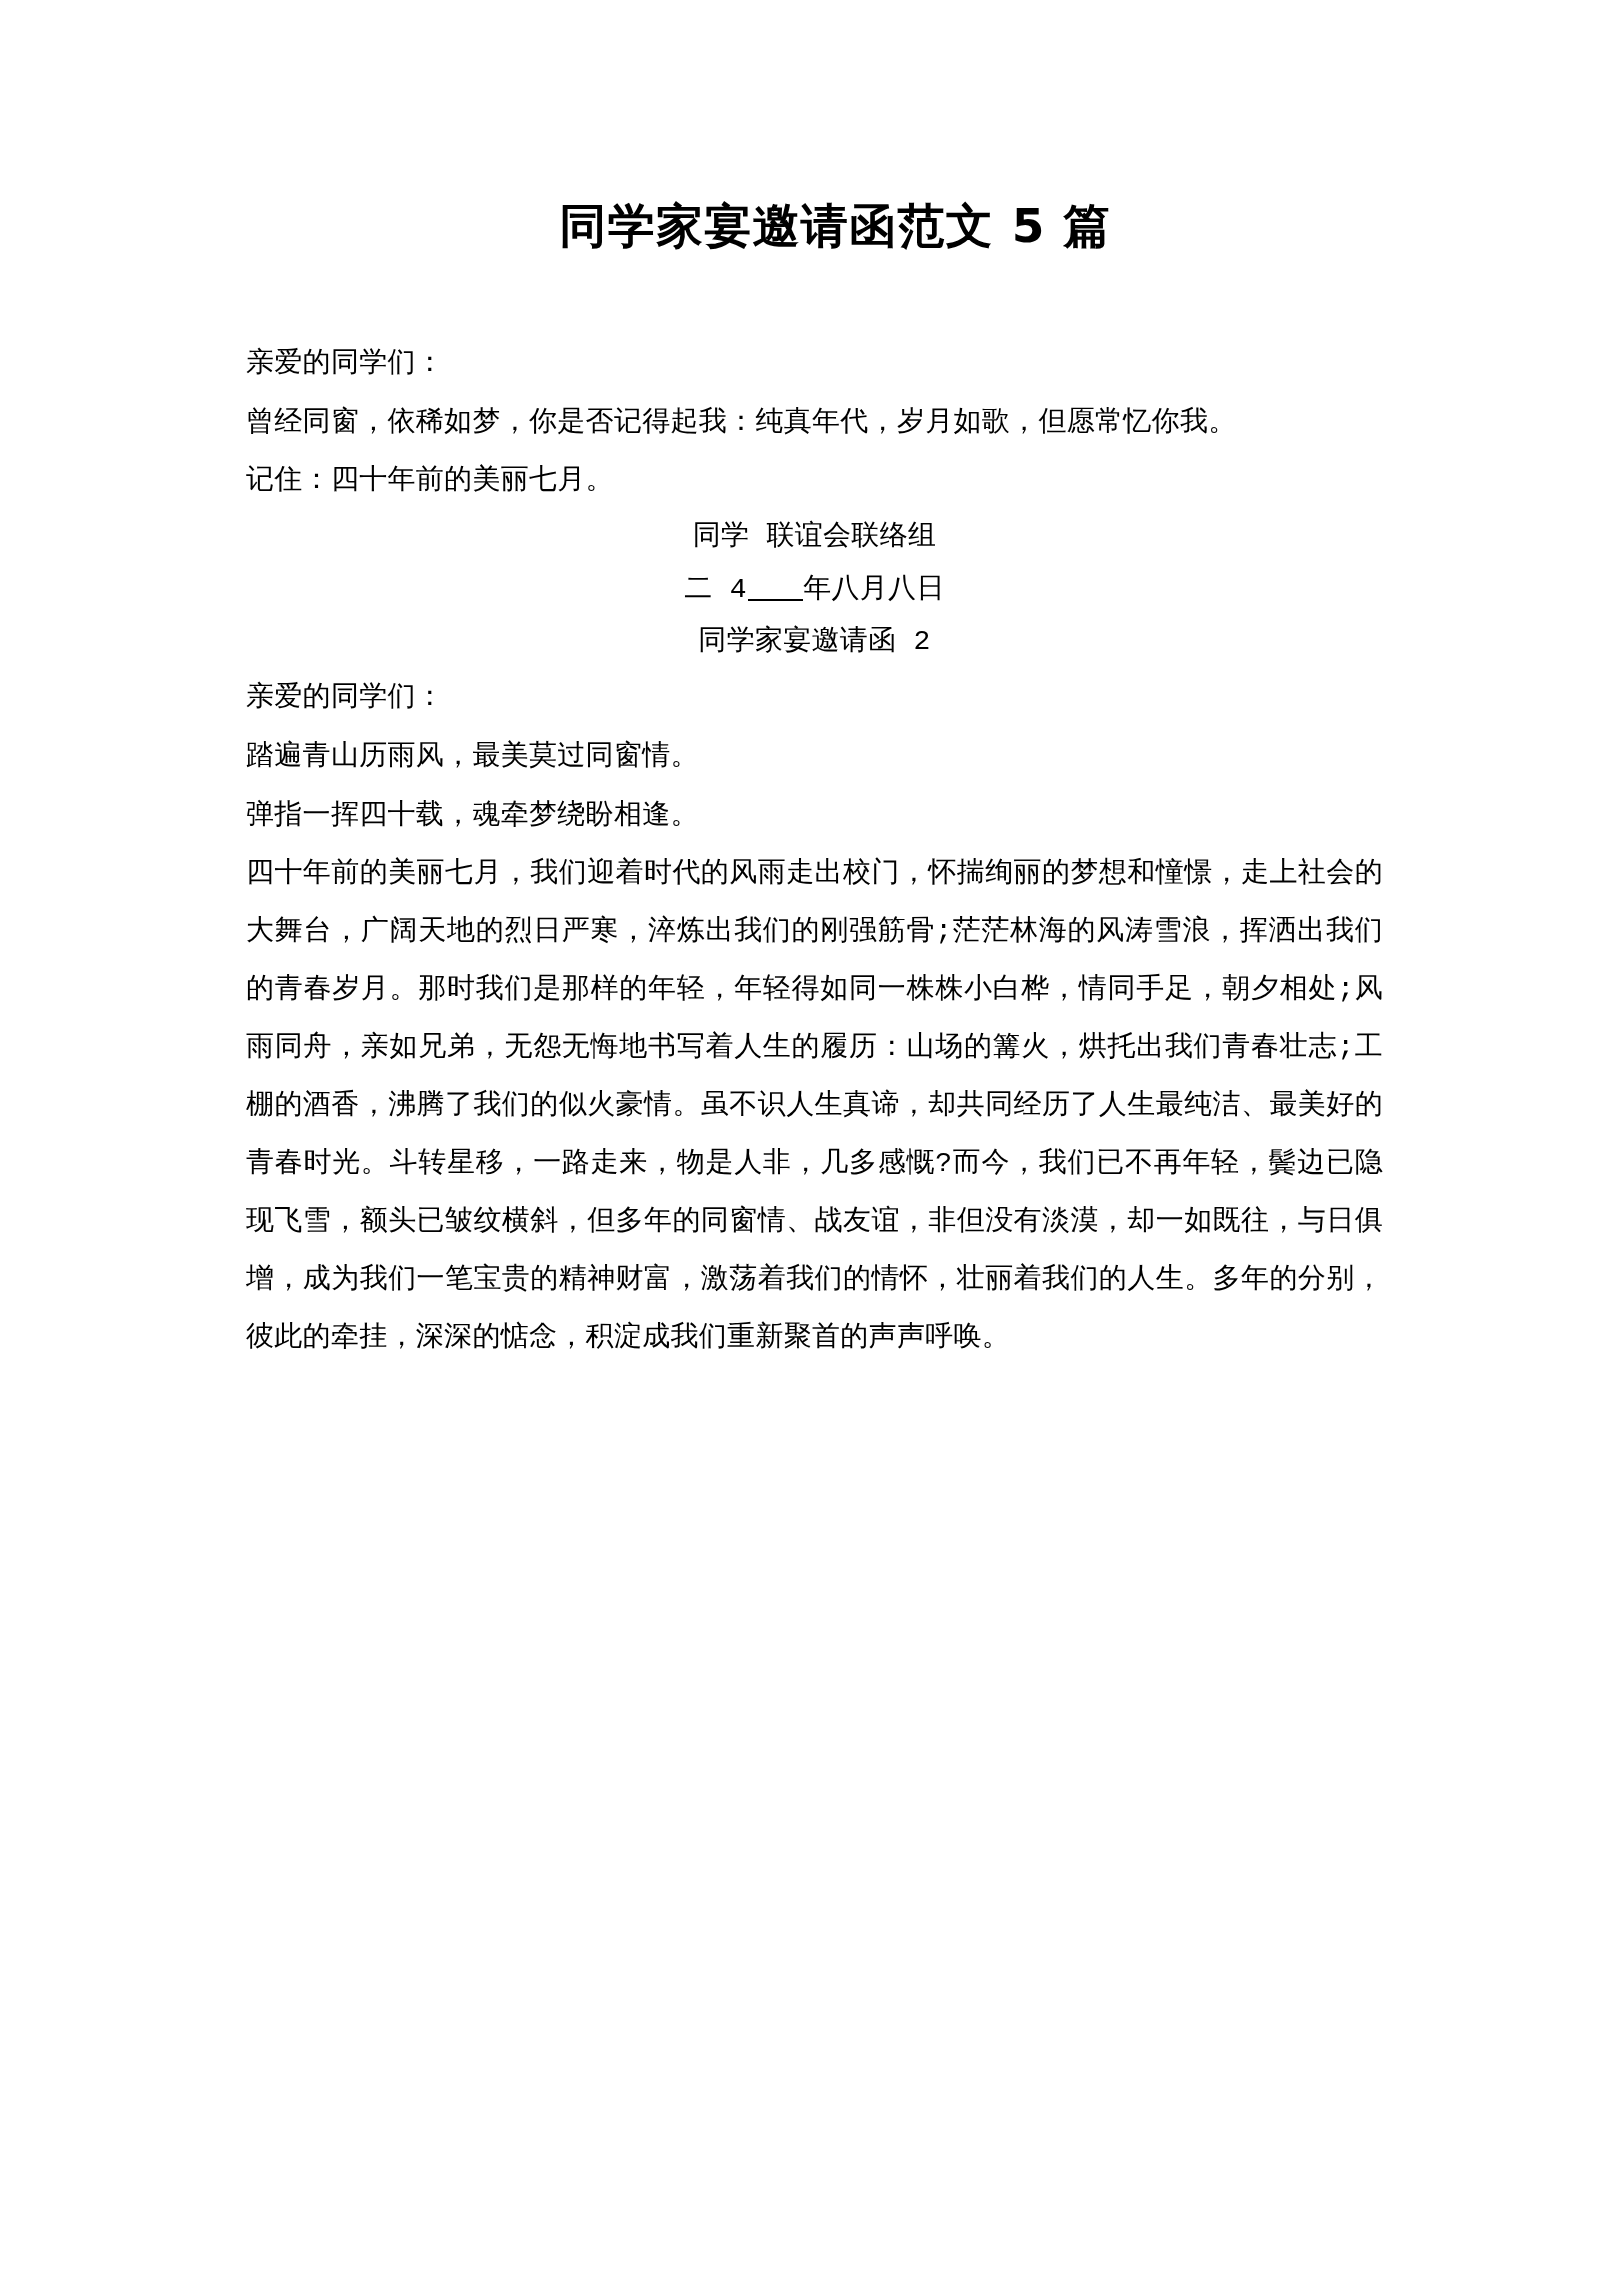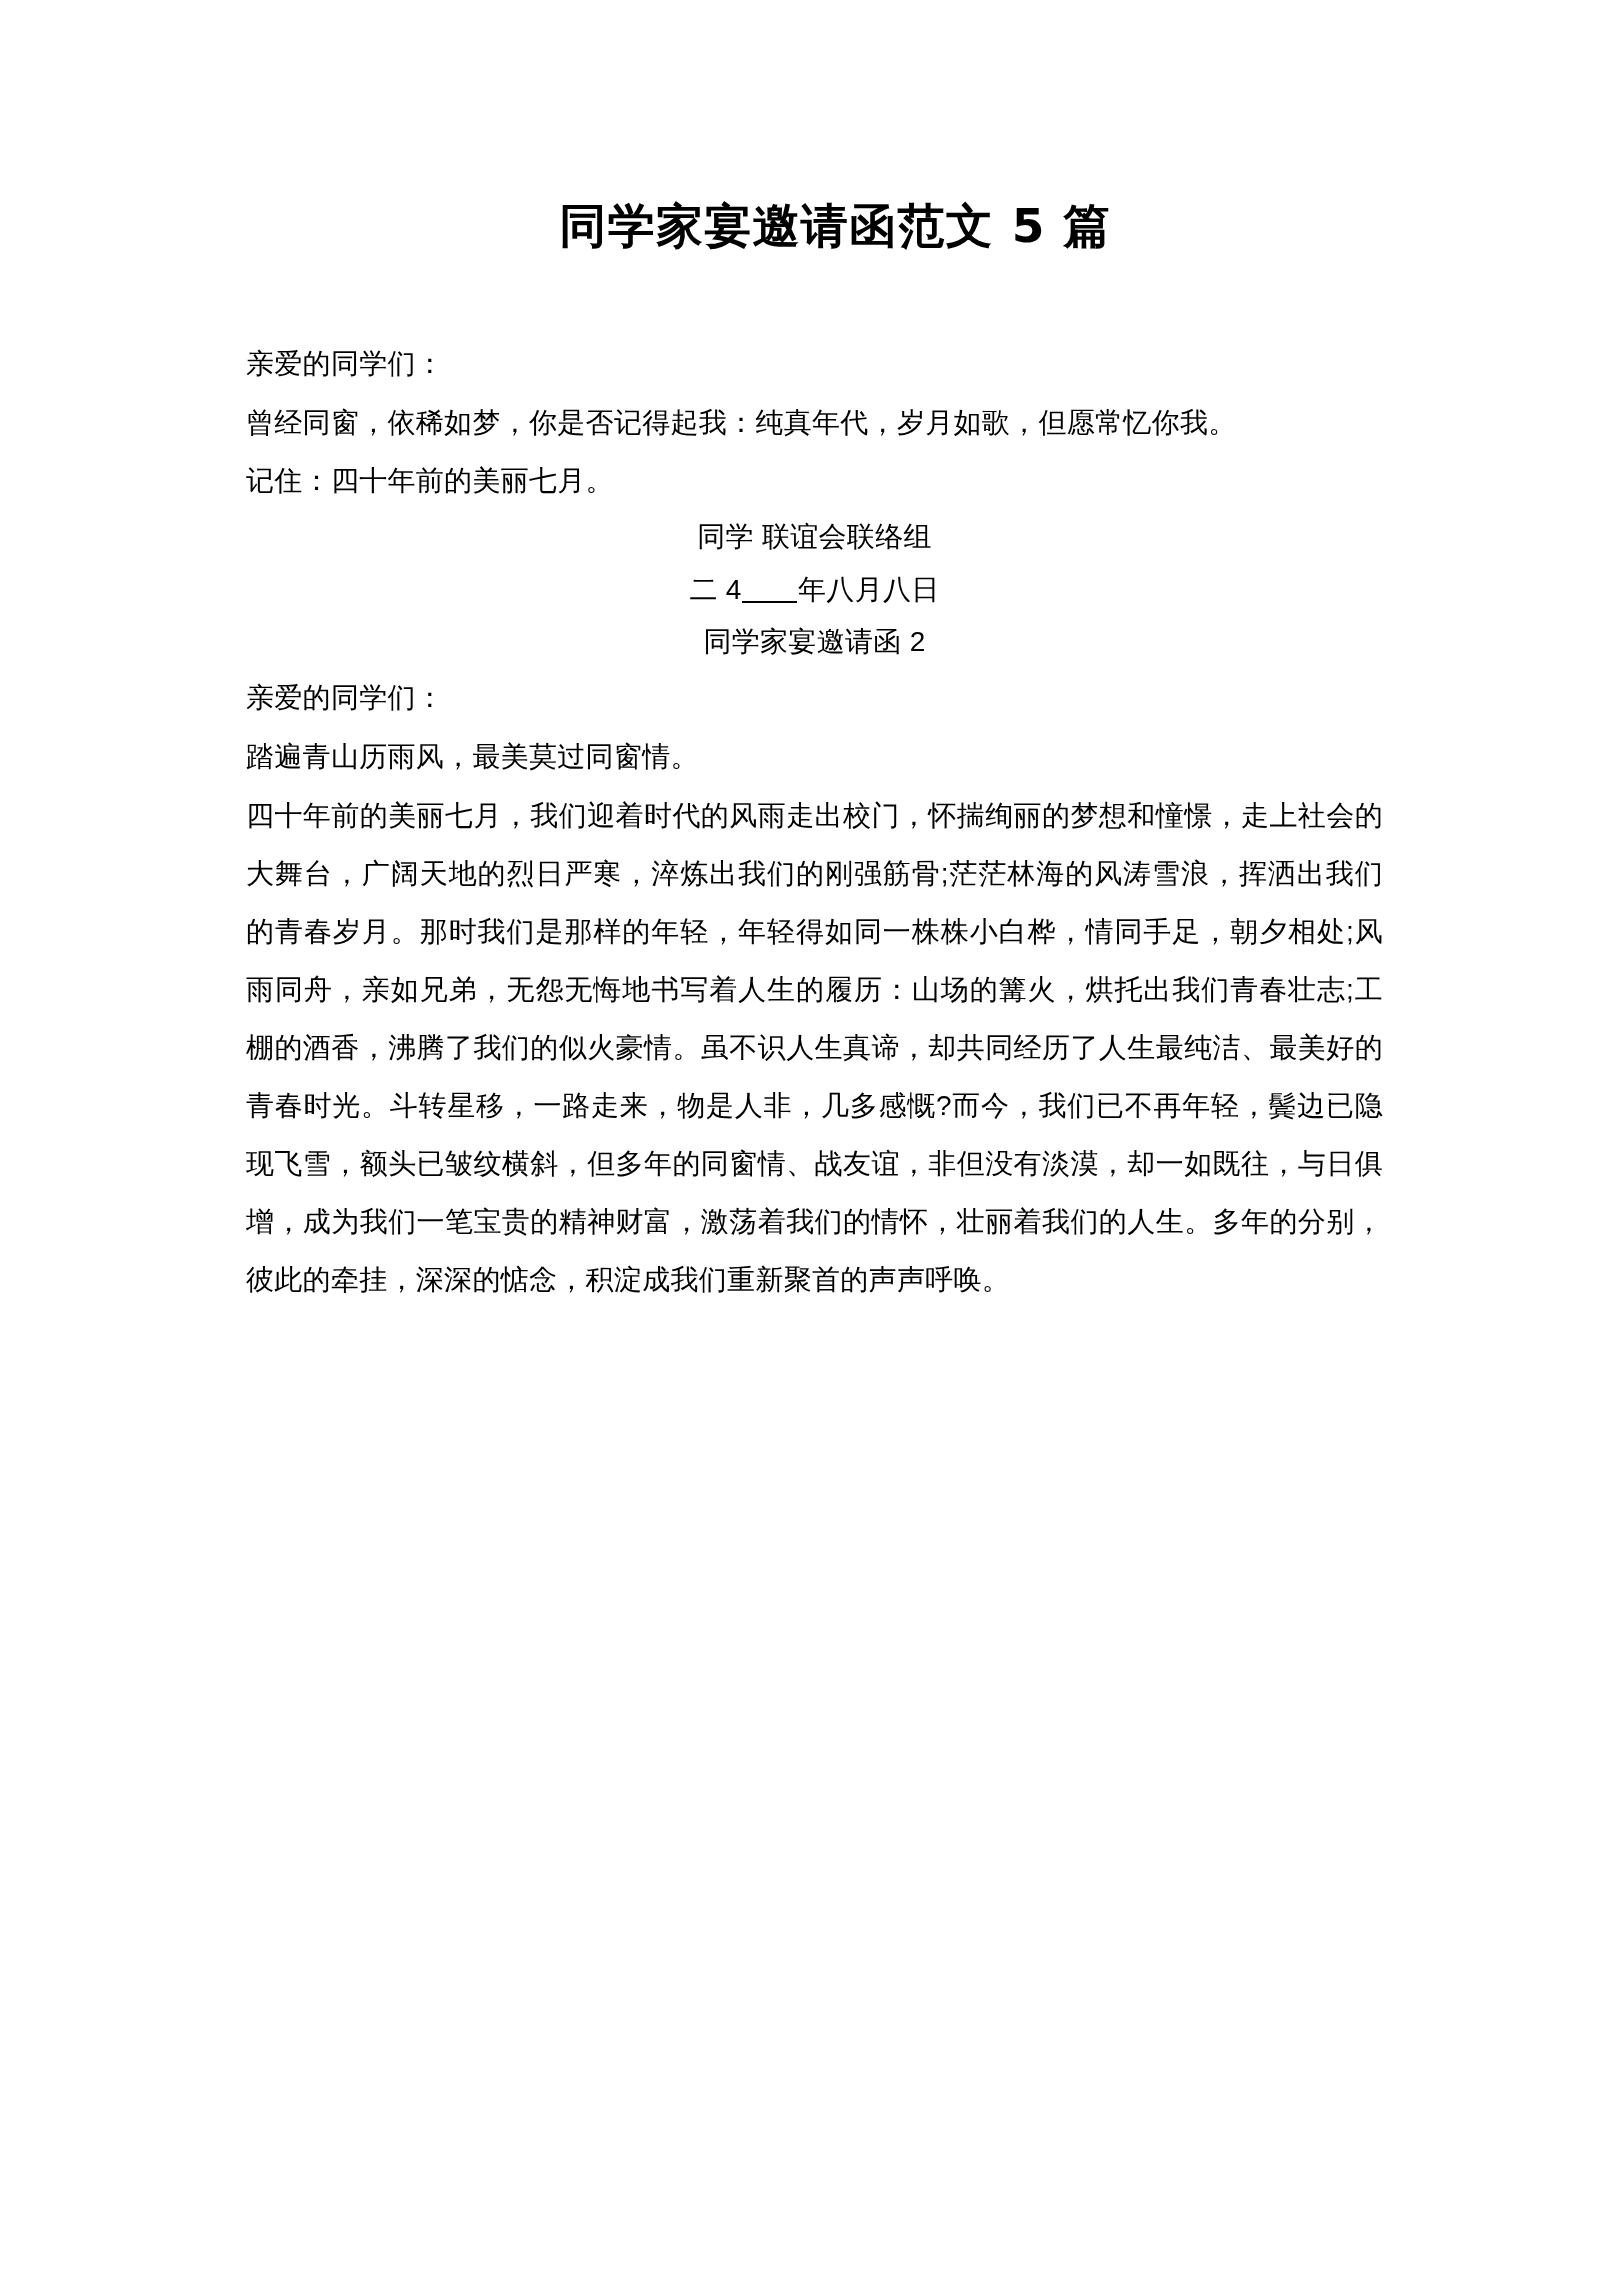--- a/index.html
+++ b/index.html
@@ -38,21 +38,21 @@
     white-space: pre;
     padding-left: 45px;
   }
   .body-block {
     position: absolute;
     left: 246px;
     top: 335px;
     width: 1137px;
   }
   .para {
-    font-family: Liberation Sans, sans-serif;
+    font-family: Liberation Mono, monospace;
     font-size: 28px;
     line-height: 58px;
     color: #000000;
     text-align: justify;
     text-justify: inter-character;
     margin: 0 0 0.7px 0;
     word-break: break-all;
     letter-spacing: 0.3px;
   }
   .para.tight {
@@ -94,19 +94,20 @@
     <p class="para tight">同学  联谊会联络组</p>
 
     <p class="para tight"><span>二 4</span><span class="blank-line short"></span><span>年八月八日</span></p>
 
     <p class="para tight">同学家宴邀请函 2</p>
 
     <p class="para loose">亲爱的同学们：</p>
 
     <p class="para loose">踏遍青山历雨风，最美莫过同窗情。</p>
 
+    <p class="para loose">弹指一挥四十载，魂牵梦绕盼相逢。</p>
 
     <p class="para loose">四十年前的美丽七月，我们迎着时代的风雨走出校门，怀揣绚丽的梦想和憧憬，走上社会的大舞台，广阔天地的烈日严寒，淬炼出我们的刚强筋骨;茫茫林海的风涛雪浪，挥洒出我们的青春岁月。那时我们是那样的年轻，年轻得如同一株株小白桦，情同手足，朝夕相处;风雨同舟，亲如兄弟，无怨无悔地书写着人生的履历：山场的篝火，烘托出我们青春壮志;工棚的酒香，沸腾了我们的似火豪情。虽不识人生真谛，却共同经历了人生最纯洁、最美好的青春时光。斗转星移，一路走来，物是人非，几多感慨?而今，我们已不再年轻，鬓边已隐现飞雪，额头已皱纹横斜，但多年的同窗情、战友谊，非但没有淡漠，却一如既往，与日俱增，成为我们一笔宝贵的精神财富，激荡着我们的情怀，壮丽着我们的人生。多年的分别，彼此的牵挂，深深的惦念，积淀成我们重新聚首的声声呼唤。</p>
 
   </div>
 
 </div>
 
 
 </body></html>

